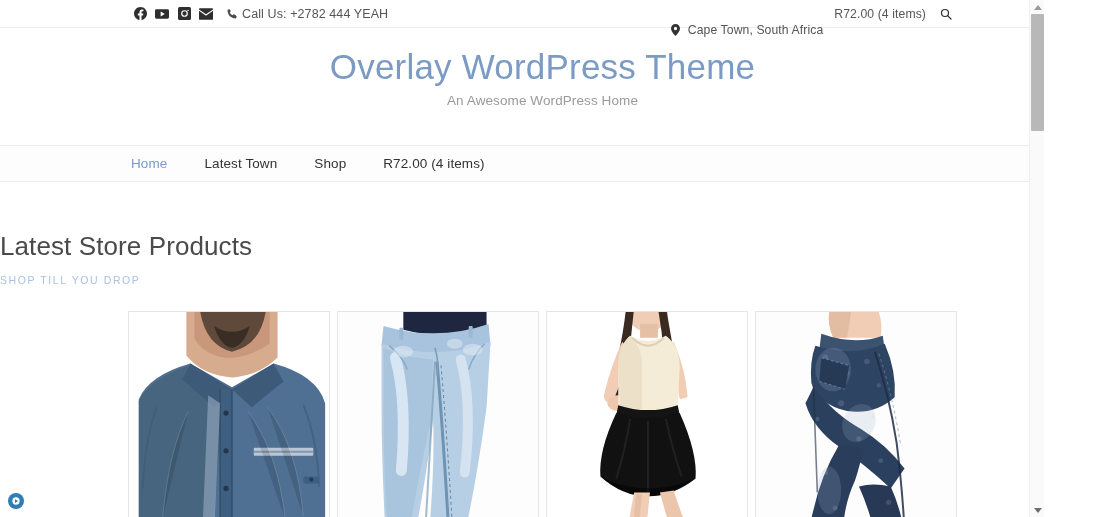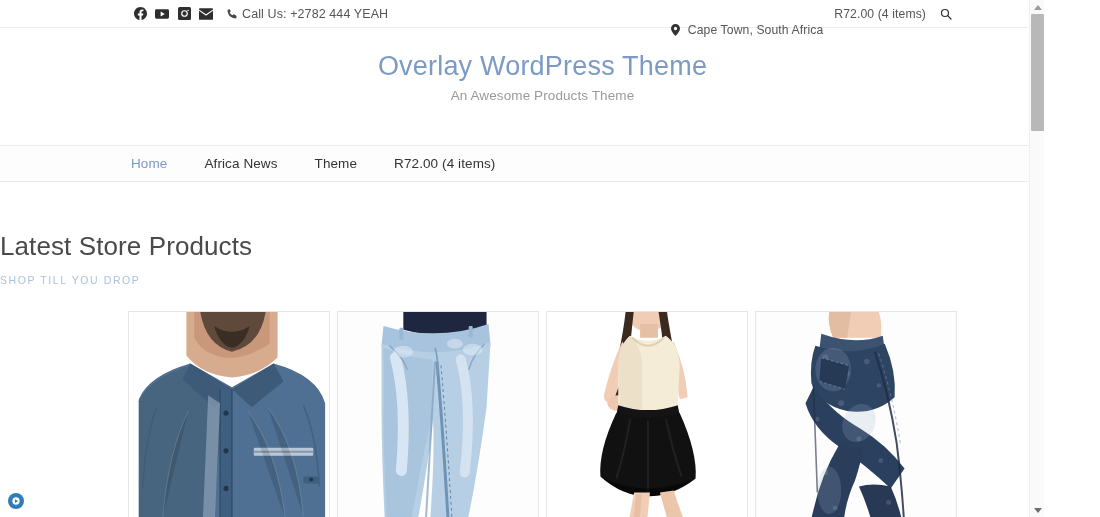--- a/index.html
+++ b/index.html
@@ -99,21 +99,21 @@
   .branding {
     height: 93px;
     display: flex;
     flex-direction: column;
     align-items: center;
     justify-content: center;
     background: #ffffff;
     padding-top: 4px;
   }
   .site-title {
-    font-size: 27px;
+    font-size: 35px;
     font-weight: 400;
     color: #7b9ac4;
     letter-spacing: 0.2px;
     line-height: 1.2;
   }
   .site-tagline {
     margin-top: 5px;
     font-size: 13.5px;
     color: #9a9a9a;
     font-weight: 400;
@@ -302,27 +302,27 @@
             <circle cx="10" cy="10" r="7"></circle>
             <line x1="15.2" y1="15.2" x2="22" y2="22" stroke-linecap="round"></line>
           </svg>
         </a>
 
       </div>
     </div>
 
     <div class="branding">
       <a class="site-title">Overlay WordPress Theme</a>
-      <div class="site-tagline">An Awesome Products Theme</div>
+      <div class="site-tagline">An Awesome WordPress Home</div>
     </div>
 
     <nav class="mainnav">
       <a class="nav-item active">Home</a>
-      <a class="nav-item">Africa News</a>
-      <a class="nav-item">Theme</a>
+      <a class="nav-item">Latest Town</a>
+      <a class="nav-item">Shop</a>
       <a class="nav-item cart-nav">R72.00 (4 items)</a>
     </nav>
 
     <section class="section">
       <h2 class="section-title">Latest Store Products</h2>
       <div class="section-subtitle">SHOP TILL YOU DROP</div>
 
       <div class="products">
 
         <div class="product-card">

